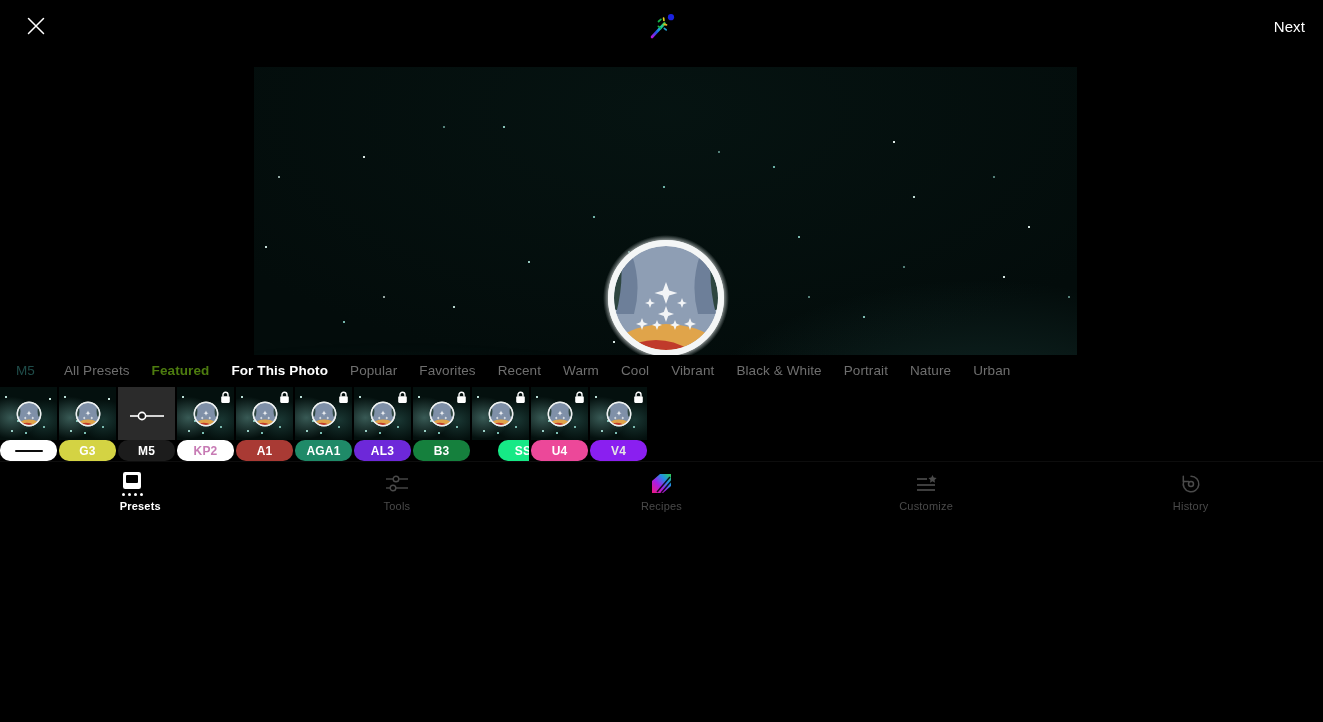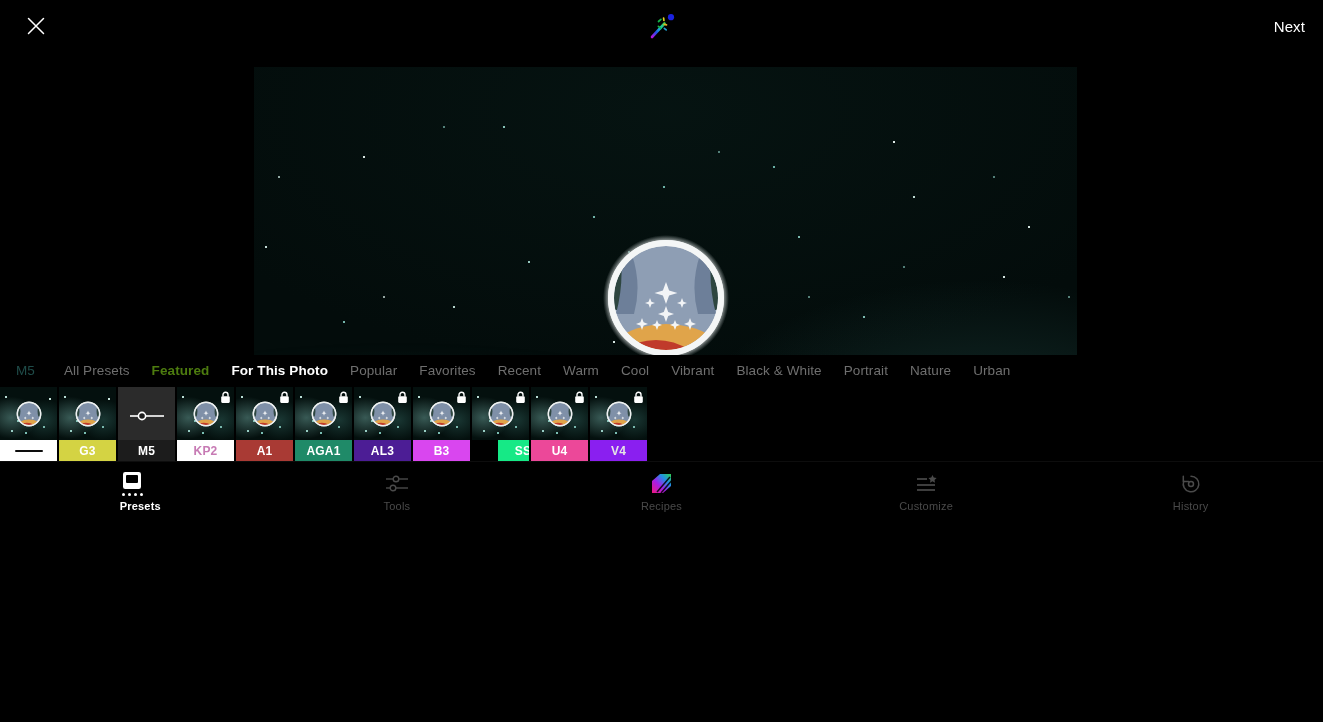--- a/index.html
+++ b/index.html
@@ -216,20 +216,21 @@
   }
   .preset .lock {
     position: absolute; right: 3px; top: 3px;
     width: 11px; height: 13px; z-index: 4;
   }
   .preset .label {
     height: 21px; width: 100%;
     display: flex; align-items: center; justify-content: center;
     font-size: 12px; font-weight: bold;
     letter-spacing: .2px;
+    border-radius: 10px;
   }
   .preset.sel .thumb { background: #2b2b2b; }
   .preset.sel .slider-ico {
     position:absolute; left:50%; top:50%;
     transform: translate(-50%,-50%);
     width: 34px; height: 12px;
   }
   .preset .dash {
     width: 28px; height: 2px; background: #0d0d0d; border-radius: 1px;
   }
@@ -555,21 +556,21 @@
       </g>
     </g>
     <circle cx="66" cy="66" r="55" fill="none" stroke="#eef1f1" stroke-width="7"></circle>
   </svg></span>
           <span class="lock">
   <svg width="11" height="13" viewBox="0 0 11 13">
     <path d="M3 5.5 V3.7 a2.5 2.5 0 0 1 5 0 V5.5" fill="none" stroke="#ffffff" stroke-width="1.4"></path>
     <rect x="1.2" y="5.3" width="8.6" height="6.6" rx="1.1" fill="#ffffff"></rect>
   </svg></span>
         </div>
-        <div class="label" style="background: #4c1d95; color: rgb(255, 255, 255);">AL3</div>
+        <div class="label" style="background: #6d28d9; color: rgb(255, 255, 255);">AL3</div>
       </div>
       <div class="preset">
         <div class="thumb">
           <div class="mini-sky"></div>
           <span class="mini-badge">
   <svg width="28" height="28" viewBox="0 0 132 132">
     <defs>
                 <clipPath id="mc7">
                   <circle cx="66" cy="66" r="52"></circle>
                 </clipPath>
@@ -588,21 +589,21 @@
       </g>
     </g>
     <circle cx="66" cy="66" r="55" fill="none" stroke="#eef1f1" stroke-width="7"></circle>
   </svg></span>
           <span class="lock">
   <svg width="11" height="13" viewBox="0 0 11 13">
     <path d="M3 5.5 V3.7 a2.5 2.5 0 0 1 5 0 V5.5" fill="none" stroke="#ffffff" stroke-width="1.4"></path>
     <rect x="1.2" y="5.3" width="8.6" height="6.6" rx="1.1" fill="#ffffff"></rect>
   </svg></span>
         </div>
-        <div class="label" style="background: #d946ef; color: rgb(255, 255, 255);">B3</div>
+        <div class="label" style="background: #15803d; color: rgb(255, 255, 255);">B3</div>
       </div>
       <div class="preset">
         <div class="thumb">
           <div class="mini-sky"></div>
           <span class="mini-badge">
   <svg width="28" height="28" viewBox="0 0 132 132">
     <defs>
                 <clipPath id="mc8">
                   <circle cx="66" cy="66" r="52"></circle>
                 </clipPath>

